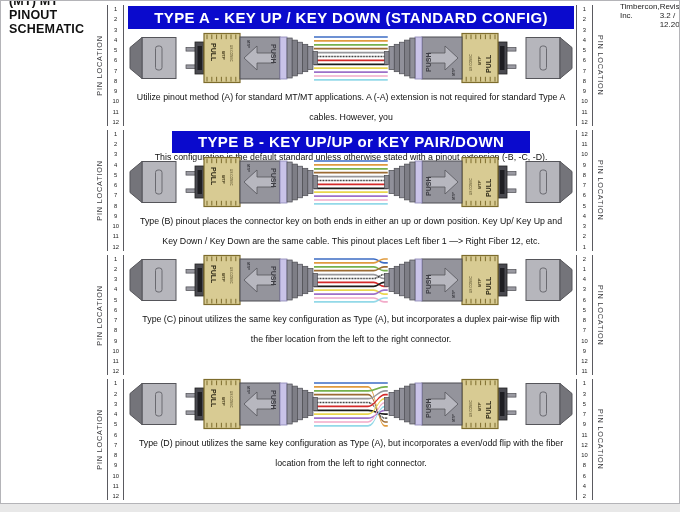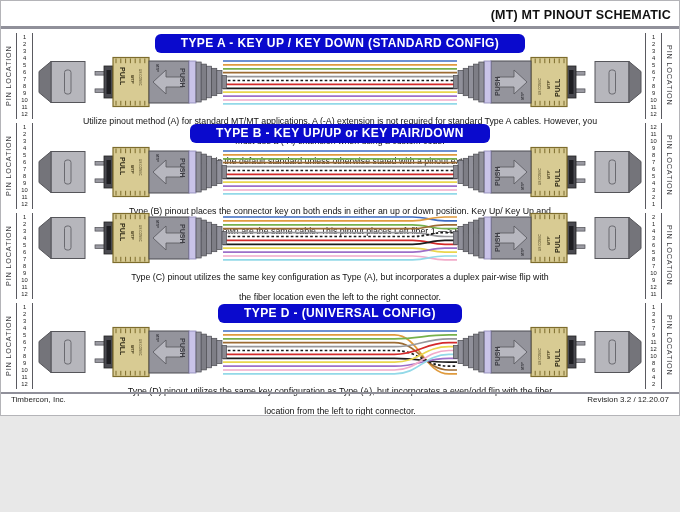--- a/index.html
+++ b/index.html
@@ -1,20 +1,20 @@
 <!DOCTYPE html>
 <html style="--header-blue: #0a0acd; --rule-gray: #90909a; --tan: #d8cb93; --tan-border: #7d6c2c; --housing-gray: #94949c; --outline-gray: #4c4c52; --lavender: #c9c3e8; --arrow-gray: #b7b7bf; --cap-front: #b6b6bc; --cap-side: #74747a; --pin-metal: #9a9aa2; --boot-a: #90909a; --boot-b: #7e7e86;"><head>
 <meta charset="utf-8">
 <style>
   html,body{margin:0;padding:0;background:#e8e8e8;}
   .page{
-    width:680px;height:416px;margin:0 auto;background:#ffffff;
+    width:680px;height:504px;margin:0 auto;background:#ffffff;
     border:1px solid #b4b4b8;box-sizing:border-box;
     font-family:"Liberation Sans", sans-serif;color:#1a1a1a;
-    display:flex;flex-direction:column;overflow:hidden;
+    display:flex;flex-direction:row;overflow:hidden;
   }
   .topbar{height:23px;display:flex;align-items:center;justify-content:flex-end;padding:2px 8px 0 8px;}
   .title{font-size:12.5px;font-weight:bold;letter-spacing:0.2px;color:#111;}
   .rule{height:2.5px;background:#90909a;flex:0 0 auto;}
   .rows{flex:1 1 auto;display:flex;flex-direction:column;padding:2px 0 1px 0;}
   .section{flex:1 1 0;display:flex;min-height:0;}
   .pincol{flex:0 0 34px;display:flex;align-items:stretch;padding:2px 0;}
   .pincol .vlabel{
     flex:0 0 15px;display:flex;align-items:center;justify-content:center;
     font-size:7.3px;color:#3a3a3e;letter-spacing:0.8px;white-space:nowrap;
@@ -22,22 +22,22 @@
   .vlabel.up{writing-mode:vertical-rl;transform:rotate(180deg);}
   .vlabel.down{writing-mode:vertical-rl;}
   .pinnums{
     flex:0 0 15px;display:flex;flex-direction:column;justify-content:space-between;align-items:center;
     border-left:1px solid #5a5a60;border-right:1px solid #5a5a60;
     font-size:5.8px;line-height:6px;color:#222;padding:1px 0;
   }
   .center{flex:1 1 auto;display:flex;flex-direction:column;min-width:0;padding:0 2px;}
   .typebar{
     margin:3px auto 2px auto;background:var(--header-blue,#0a0acd);color:#ffffff;
-    font-size:12px;font-weight:bold;letter-spacing:0.4px;
-    padding:2.5px 26px 3px 26px;white-space:nowrap;border-radius:6px;
+    font-size:15px;font-weight:bold;letter-spacing:0.4px;
+    padding:2.5px 26px 3px 26px;white-space:nowrap;
   }
   .diagram{display:flex;align-items:center;height:54px;flex:0 0 auto;}
   .cap{flex:0 0 50px;height:44px;}
   .cap.left{margin-right:6px;}
   .cap.right{margin-left:6px;}
   .conn{flex:0 0 134px;height:54px;position:relative;z-index:1;}
   .ribbon{flex:1 1 auto;height:54px;margin:0 -4px;min-width:0;}
   .cap svg,.conn svg,.ribbon svg{display:block;width:100%;height:100%;}
   .desc{
     flex:1 1 auto;display:flex;align-items:flex-start;justify-content:center;
@@ -486,21 +486,21 @@
               <svg viewBox="0 0 50 44" preserveAspectRatio="none">
                 <g transform="translate(50,0) scale(-1,1)">
                   <rect x="14" y="1.5" width="34" height="41" fill="#b6b6bc" stroke="#55555a" stroke-width="1"></rect>
                   <polygon points="14,1.5 2,11.5 2,32.5 14,42.5" fill="#74747a" stroke="#55555a" stroke-width="1"></polygon>
                   <rect x="27.5" y="10" width="6.5" height="24" rx="2.5" fill="#b6b6bc" stroke="#6a6a70" stroke-width="1"></rect>
                 </g>
               </svg>
             </span>
         </div>
         <div class="desc">Type (C) pinout utilizes the same key configuration as Type (A), but incorporates a duplex pair-wise flip with
-the fiber location even the left to the right connector.</div>
+the fiber location from the left to the right connector.</div>
       </div>
       <div class="pincol">
         <div class="pinnums">
             <div>2</div>
             <div>1</div>
             <div>4</div>
             <div>3</div>
             <div>6</div>
             <div>5</div>
             <div>8</div>
@@ -526,21 +526,20 @@
             <div>6</div>
             <div>7</div>
             <div>8</div>
             <div>9</div>
             <div>10</div>
             <div>11</div>
             <div>12</div>
           </div>
       </div>
       <div class="center">
-        <div class="typebar">TYPE D - (UNIVERSAL CONFIG)</div>
         <div class="diagram">
           <span class="cap left">
               <svg viewBox="0 0 50 44" preserveAspectRatio="none">
                 <rect x="14" y="1.5" width="34" height="41" fill="#b6b6bc" stroke="#55555a" stroke-width="1"></rect>
                 <polygon points="14,1.5 2,11.5 2,32.5 14,42.5" fill="#74747a" stroke="#55555a" stroke-width="1"></polygon>
                 <rect x="27.5" y="10" width="6.5" height="24" rx="2.5" fill="#b6b6bc" stroke="#6a6a70" stroke-width="1"></rect>
               </svg>
             </span>
           <span class="conn">
               <svg viewBox="0 0 134 54" preserveAspectRatio="none">

